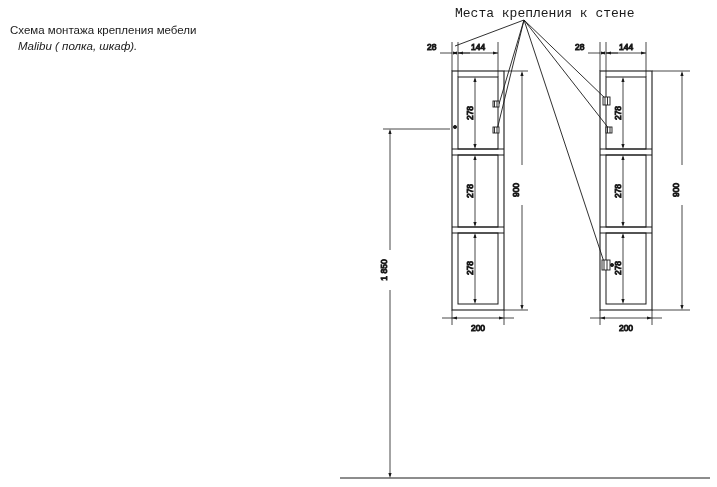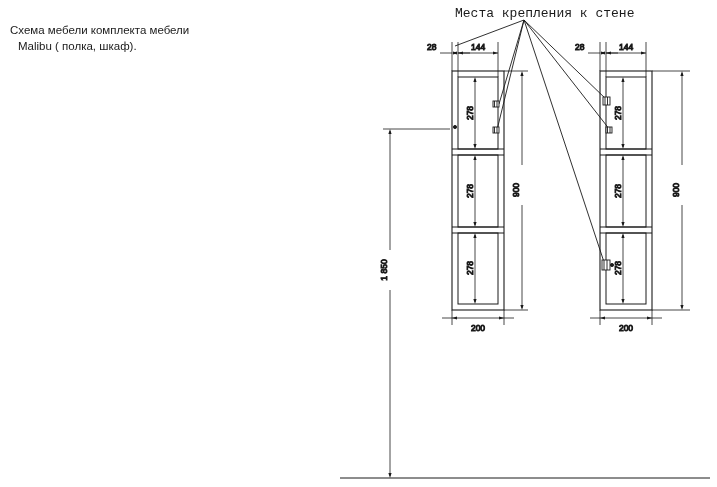--- a/index.html
+++ b/index.html
@@ -22,21 +22,21 @@
   }
   .title-block {
     position: absolute;
     left: 10px;
     top: 22px;
     font-size: 11.5px;
     color: #1a1a1a;
     line-height: 16px;
     width: 300px;
   }
-  .title-block .l2 { padding-left: 8px; }
+  .title-block .l2 { padding-left: 8px; font-style: italic; }
   .heading {
     position: absolute;
     left: 455px;
     top: 6px;
     font-size: 13px;
     color: #1a1a1a;
     white-space: nowrap;
     font-family: Liberation Mono, monospace;
   }
   svg { position: absolute; left: 0; top: 0; }
@@ -46,21 +46,21 @@
   }
   .dim { font-size: 8.5px; }
   .dimv { font-size: 8.5px; }
 </style>
 </head>
 <body>
 
 <div id="stage">
 
   <div class="title-block">
-    <div class="l1">Схема мебели комплекта мебели</div>
+    <div class="l1">Схема монтажа крепления мебели</div>
     <div class="l2">Malibu ( полка, шкаф).</div>
   </div>
 
   <div class="heading">Места крепления к стене</div>
 
   <svg width="717" height="487">
     <g stroke="#1a1a1a" fill="none" stroke-width="1">
 
       <g stroke-width="0.9">
         <line x1="524" y1="20" x2="455" y2="46"></line>

